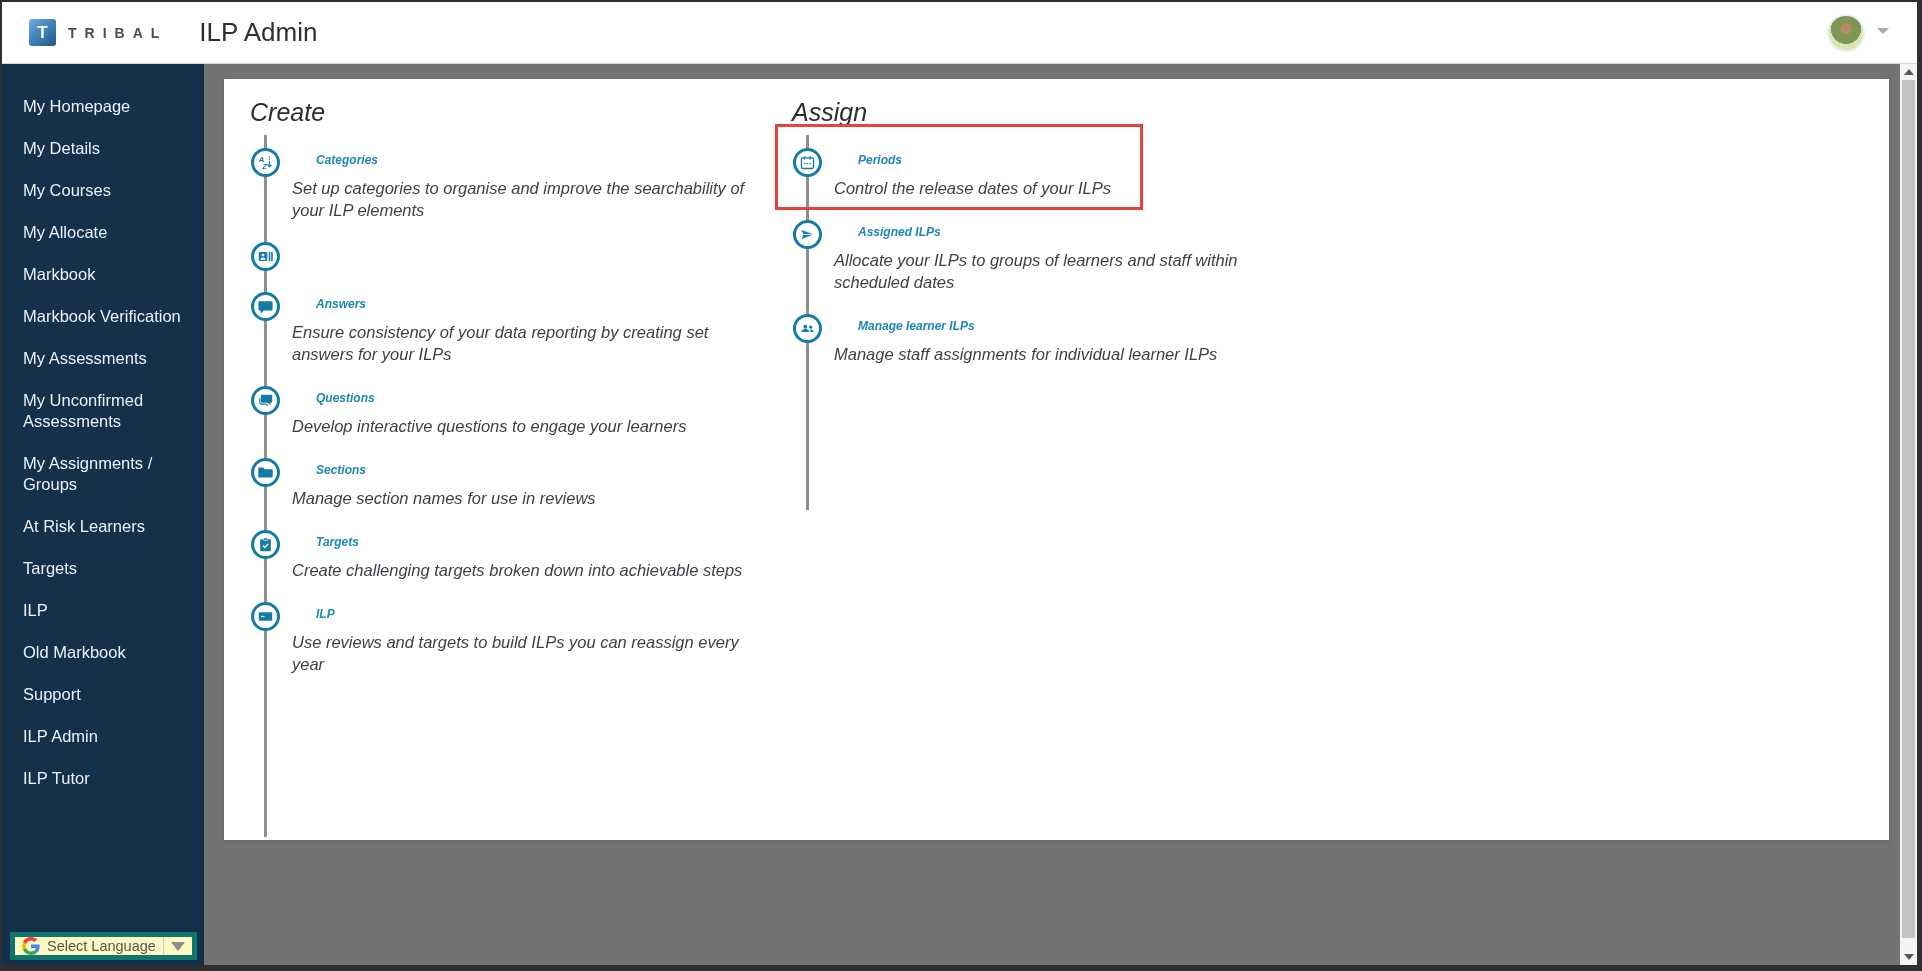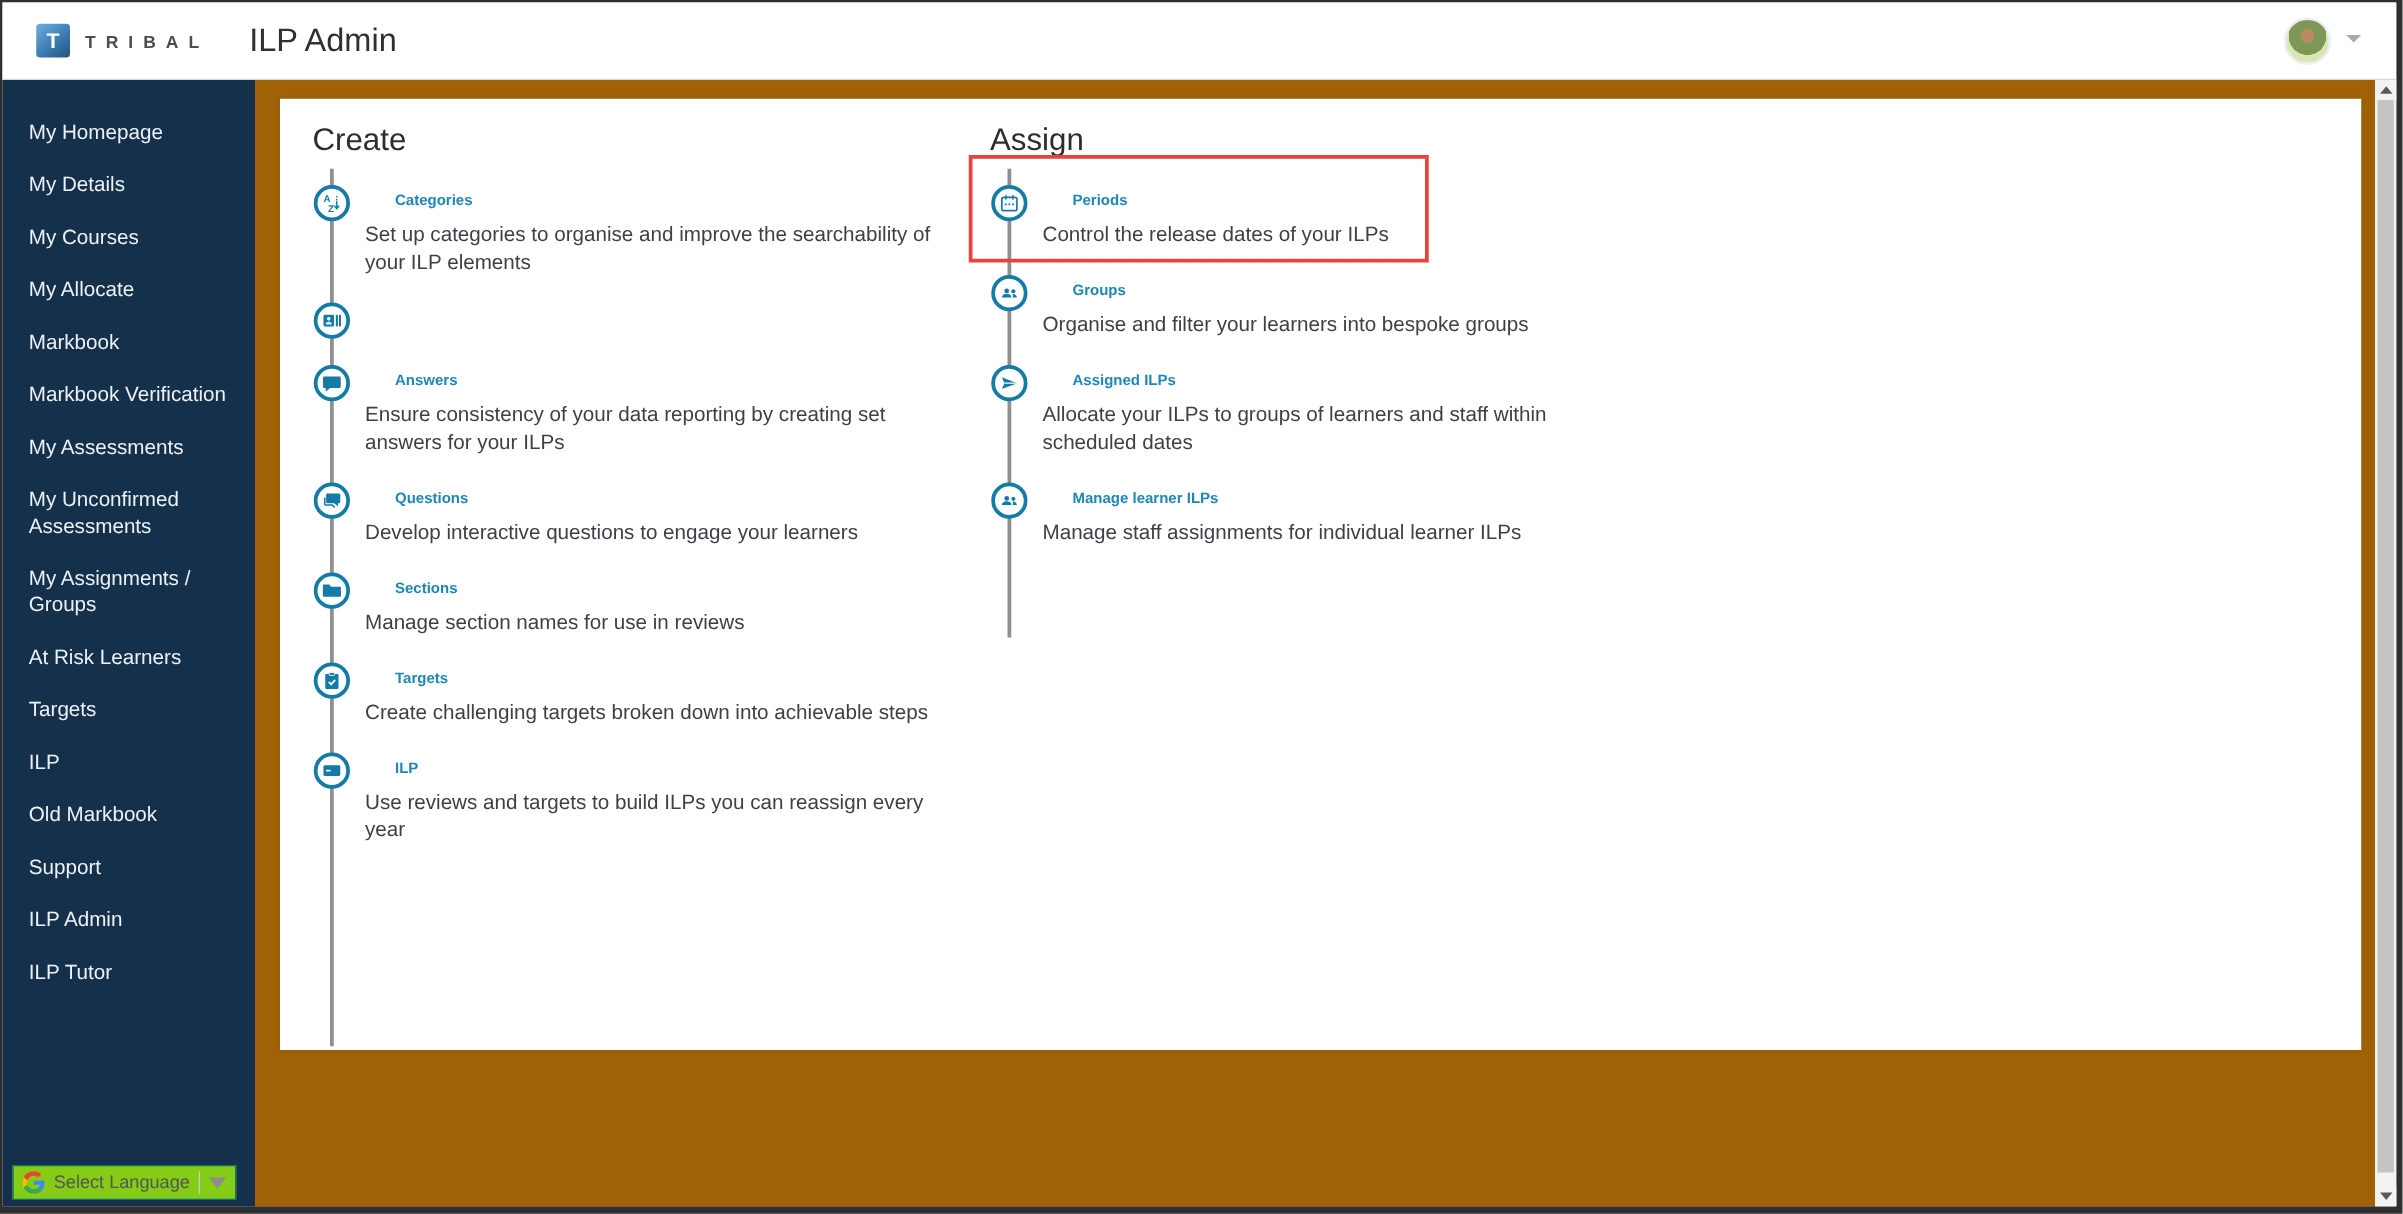--- a/index.html
+++ b/index.html
@@ -49,33 +49,33 @@
   }
   .sidebar ul { list-style: none; padding: 0 6px 0 21px; }
   .sidebar li {
     color: #ecf1f5; font-size: 16.5px; line-height: 21px;
     margin-bottom: 21px; cursor: pointer;
   }
 
   
   .lang-widget {
     position: absolute; left: 8px; bottom: 5px; height: 28px; z-index: 8;
-    background: #84cc16; border: 1px solid #0f766e;
+    background: #fef9c3; border: 5px solid #0f766e;
     display: flex; align-items: center; padding: 0 7px; gap: 7px;
     font-size: 14.5px; color: #555; cursor: pointer;
   }
   .lang-sep { width: 1px; height: 18px; background: #ccc; }
   .lang-arrow {
     width: 0; height: 0;
     border-left: 7px solid transparent; border-right: 7px solid transparent;
     border-top: 9px solid #8d8d8d;
   }
 
   
-  .main { position: absolute; left: 202px; top: 62px; right: 0; bottom: 0; background: #a16207; }
+  .main { position: absolute; left: 202px; top: 62px; right: 0; bottom: 0; background: #737373; font-style: italic; }
   .panel {
     position: absolute; left: 20px; top: 15px; width: 1665px; height: 761px;
     background: #fff; box-shadow: 0 1px 5px rgba(0,0,0,.14);
   }
 
   .feature-col { position: absolute; top: 18px; }
   .col-create { left: 26px;  width: 510px; }
   .col-assign { left: 568px; width: 600px; }
   .col-heading { font-size: 25px; line-height: 31px; font-weight: 400; color: #2d2d2d; margin-bottom: 20px; }
 
@@ -291,36 +291,20 @@
     <div class="item-body">
       <div class="item-title">Periods</div>
       <div class="item-desc">Control the release dates of your ILPs</div>
     </div>
   <div class="highlight-box"></div>
           </div>
           <div class="feature-item">
     <div class="icon-cell">
       <div class="icon-circle">
                 <svg viewBox="0 0 24 24" fill="currentColor">
-                  <circle cx="9" cy="9.5" r="2.7"></circle>
-                  <path d="M3.5 17c0-2.6 2.4-4.3 5.5-4.3s5.5 1.7 5.5 4.3z"></path>
-                  <circle cx="16.5" cy="10" r="2.3"></circle>
-                  <path d="M15.8 12.9c2.6.2 4.7 1.7 4.7 4.1h-4.3z"></path>
-                </svg>
-              </div>
-    </div>
-    <div class="item-body">
-      <div class="item-title">Groups</div>
-      <div class="item-desc">Organise and filter your learners into bespoke groups</div>
-    </div>
-  </div>
-          <div class="feature-item">
-    <div class="icon-cell">
-      <div class="icon-circle">
-                <svg viewBox="0 0 24 24" fill="currentColor">
                   <path d="M3.5 5.5L21 12 3.5 18.5l2.9-6.5z"></path>
                   <path d="M6.4 12H21" stroke="#fff" stroke-width="1.2"></path>
                 </svg>
               </div>
     </div>
     <div class="item-body">
       <div class="item-title">Assigned ILPs</div>
       <div class="item-desc">Allocate your ILPs to groups of learners and staff within
 scheduled dates</div>
     </div>

